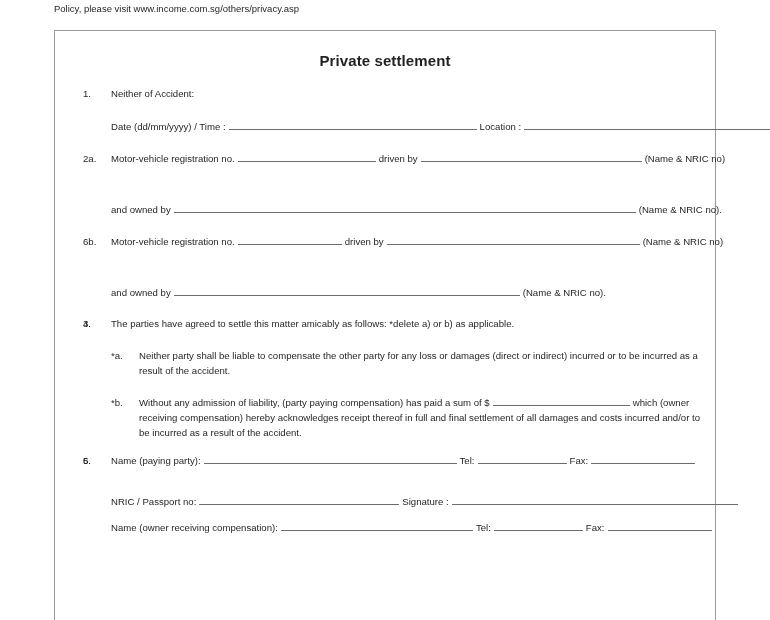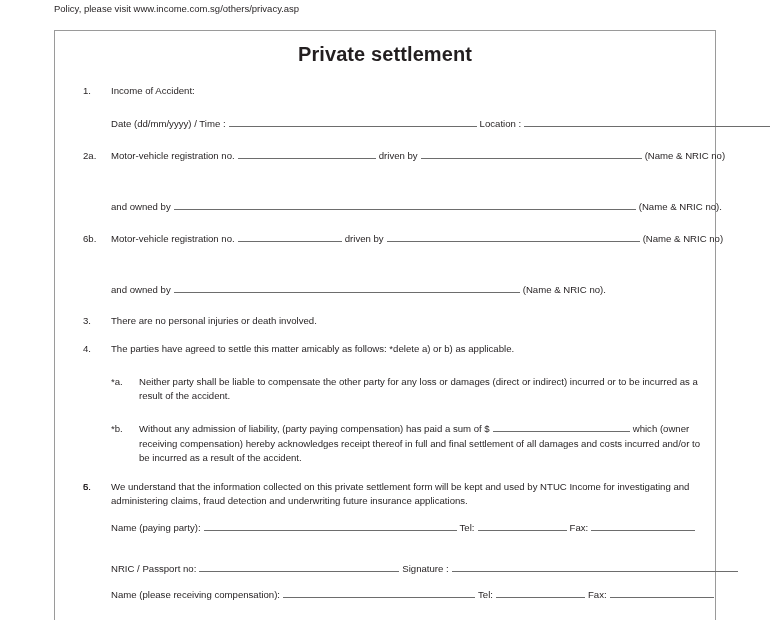--- a/index.html
+++ b/index.html
@@ -40,24 +40,24 @@
     width: 662px;
     height: 600px;               
     border: 1px solid #9a9a9a;
     border-bottom: none;
     box-sizing: border-box;
     background: #ffffff;
   }
 
   .doc-title {
     text-align: center;
-    font-size: 20px;
+    font-size: 15px;
     font-weight: bold;
     letter-spacing: 0.1px;
-    margin: 12px 0 0 0;
+    margin: 21px 0 0 0;
     color: #231f20;
   }
 
   
   .clause {
     position: relative;
     padding-left: 56px;
     padding-right: 10px;
     font-size: 9.6px;
     line-height: 14.6px;
@@ -123,21 +123,21 @@
 <div class="page-wrap">
 
   <div class="header-note">Policy, please visit www.income.com.sg/others/privacy.asp</div>
 
   <div class="form-sheet">
 
     <div class="doc-title">Private settlement</div>
 
     <div class="clause mt18">
       <span class="clause-num">1.</span>
-      <div class="clause-body">Income of Accident:</div>
+      <div class="clause-body">Neither of Accident:</div>
       <div class="row mt10">
         <span>Date (dd/mm/yyyy) / Time :</span><span class="rule" style="width:248px"></span><span>Location :</span><span class="rule" style="width:265px"></span>
       </div>
     </div>
 
     <div class="clause mt18">
       <span class="clause-num">2a.</span>
       <div class="row">
         <span>Motor-vehicle registration no.</span><span class="rule" style="width:138px"></span><span>driven by</span><span class="rule" style="width:221px"></span><span>(Name &amp; NRIC no)</span>
       </div>
@@ -151,21 +151,20 @@
       <div class="row">
         <span>Motor-vehicle registration no.</span><span class="rule" style="width:104px"></span><span>driven by</span><span class="rule" style="width:253px"></span><span>(Name &amp; NRIC no)</span>
       </div>
       <div class="row mt20">
         <span>and owned by</span><span class="rule" style="width:346px"></span><span>(Name &amp; NRIC no).</span>
       </div>
     </div>
 
     <div class="clause mt16">
       <span class="clause-num">3.</span>
-      <div class="clause-body">There are no personal injuries or death involved.</div>
     </div>
 
     <div class="clause mt14">
       <span class="clause-num">4.</span>
       <div class="clause-body">The parties have agreed to settle this matter amicably as follows: *delete a) or b) as applicable.</div>
 
       <div class="subclause mt10">
         <span class="subclause-num">*a.</span>
         <span>Neither party shall be liable to compensate the other party for any loss or damages (direct or indirect) incurred or to be incurred as a result of the accident.</span>
       </div>
@@ -175,33 +174,32 @@
         <span>Without any admission of liability, (party paying compensation) has paid a sum of $</span><span class="rule" style="width:137px"></span><span>which (owner receiving compensation) hereby acknowledges receipt thereof in full and final settlement of all damages and costs incurred and/or to be incurred as a result of the accident.</span>
       </div>
     </div>
 
     <div class="clause mt14">
       <span class="clause-num">5.</span>
     </div>
 
     <div class="clause mt14">
       <span class="clause-num">6.</span>
-      <div class="clause-body">We understand that the information collected on this private settlement form will be kept and used by NTUC Income for investigating and administering claims, fraud detection and underwriting future insurance applications.</div>
     </div>
 
     <div class="sig-block mt24">
       <div class="row">
         <span>Name (paying party):</span><span class="rule" style="width:253px"></span><span>Tel:</span><span class="rule" style="width:89px"></span><span>Fax:</span><span class="rule" style="width:104px"></span>
       </div>
       <div class="row mt26">
         <span>NRIC / Passport no:</span><span class="rule" style="width:200px"></span><span>Signature :</span><span class="rule" style="width:286px"></span>
       </div>
     </div>
 
     <div class="sig-block mt26">
       <div class="row">
-        <span>Name (please receiving compensation):</span><span class="rule" style="width:192px"></span><span>Tel:</span><span class="rule" style="width:89px"></span><span>Fax:</span><span class="rule" style="width:104px"></span>
+        <span>Name (owner receiving compensation):</span><span class="rule" style="width:192px"></span><span>Tel:</span><span class="rule" style="width:89px"></span><span>Fax:</span><span class="rule" style="width:104px"></span>
       </div>
 
     </div>
 
   </div>
 </div>
 
 </body></html>

